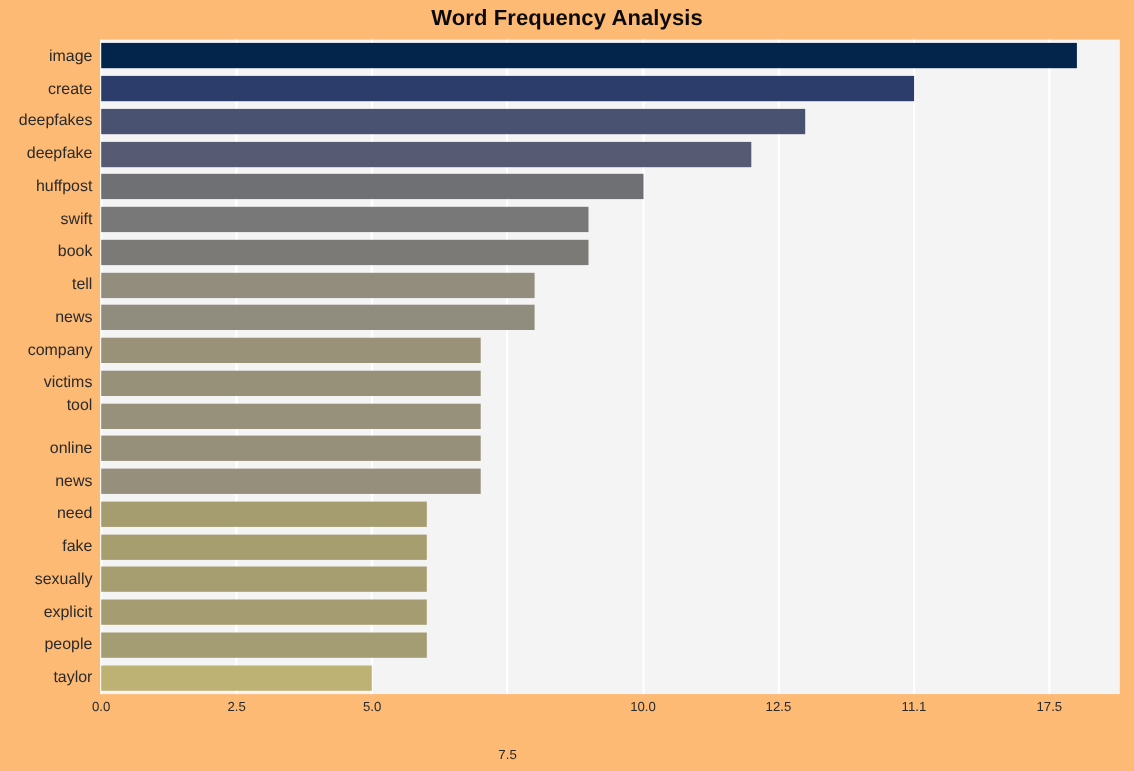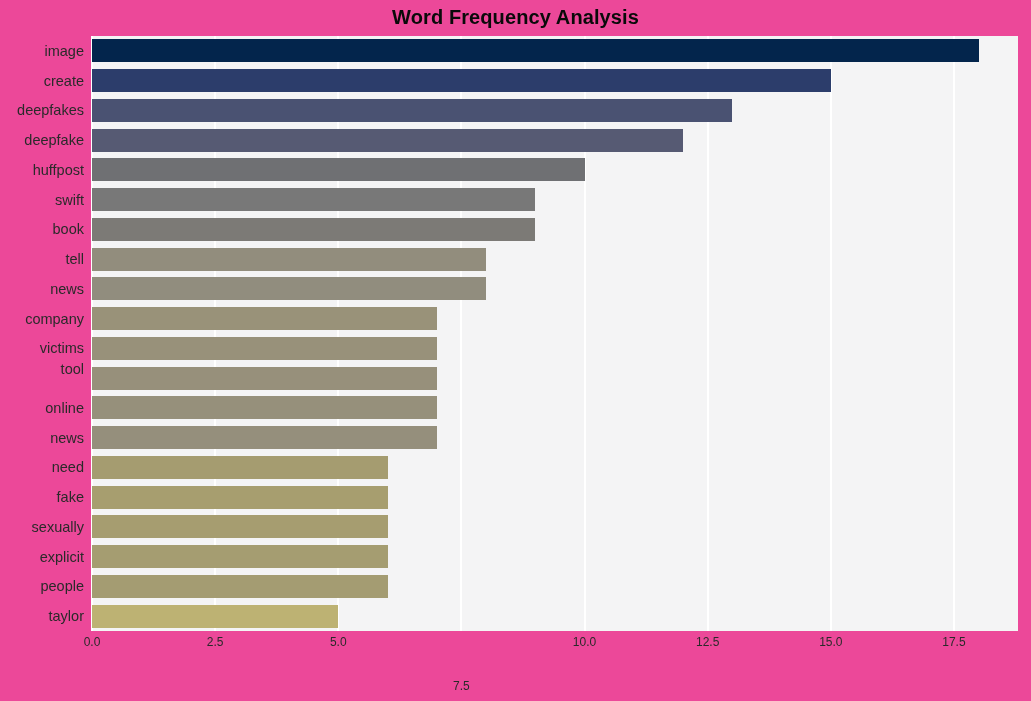--- a/index.html
+++ b/index.html
@@ -11,21 +11,21 @@
     width: 1031px;
     height: 701px;
     font-family: "Liberation Sans", sans-serif;
     overflow: hidden;
   }
 
   #figure {
     position: relative;
     width: 1031px;
     height: 701px;
-    background: #ec4899;
+    background: #fdba74;
   }
 
   
   #chart-title {
     position: absolute;
     left: 0;
     top: 6px;
     width: 1031px;
     text-align: center;
     font-size: 20px;
@@ -223,18 +223,18 @@
       <div class="ytick-label" style="top: 543.375px;">people</div>
       <div class="ytick-label" style="top: 573.125px;">taylor</div>
     </div>
   <div id="xtick-layer">
       <div class="xtick-label" style="left: 92px;">0.0</div>
       <div class="xtick-label" style="left: 215.138px;">2.5</div>
       <div class="xtick-label" style="left: 338.277px;">5.0</div>
       <div class="xtick-label" style="left: 461.415px; margin-top: 44px;">7.5</div>
       <div class="xtick-label" style="left: 584.553px;">10.0</div>
       <div class="xtick-label" style="left: 707.691px;">12.5</div>
-      <div class="xtick-label" style="left: 830.83px;">15.0</div>
+      <div class="xtick-label" style="left: 830.83px;">11.1</div>
       <div class="xtick-label" style="left: 953.968px;">17.5</div>
     </div>
 
 
 </div>
 
 </body></html>

